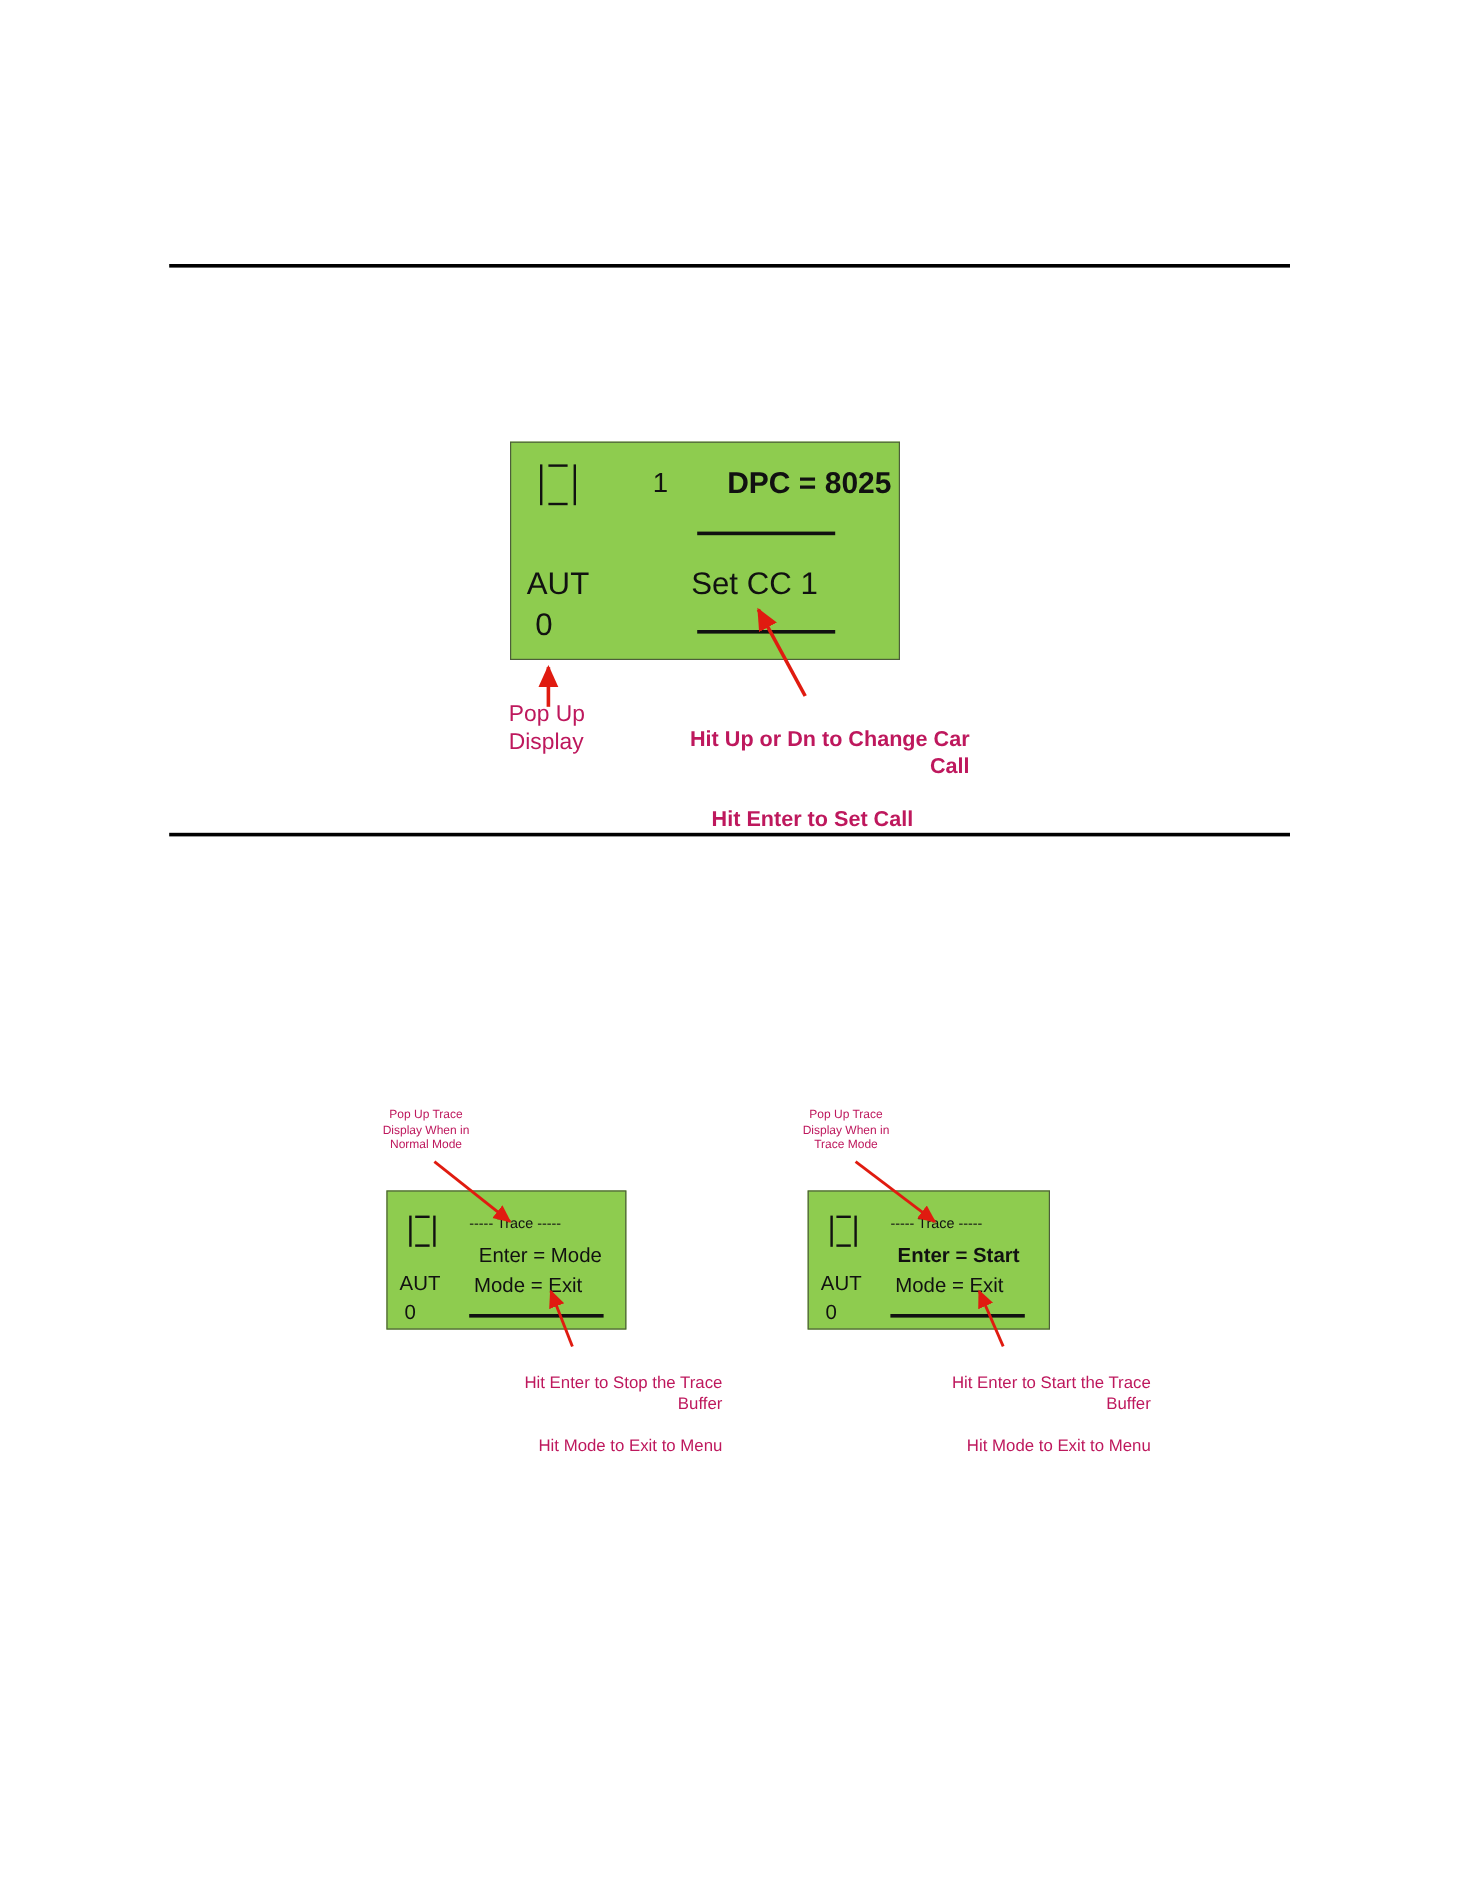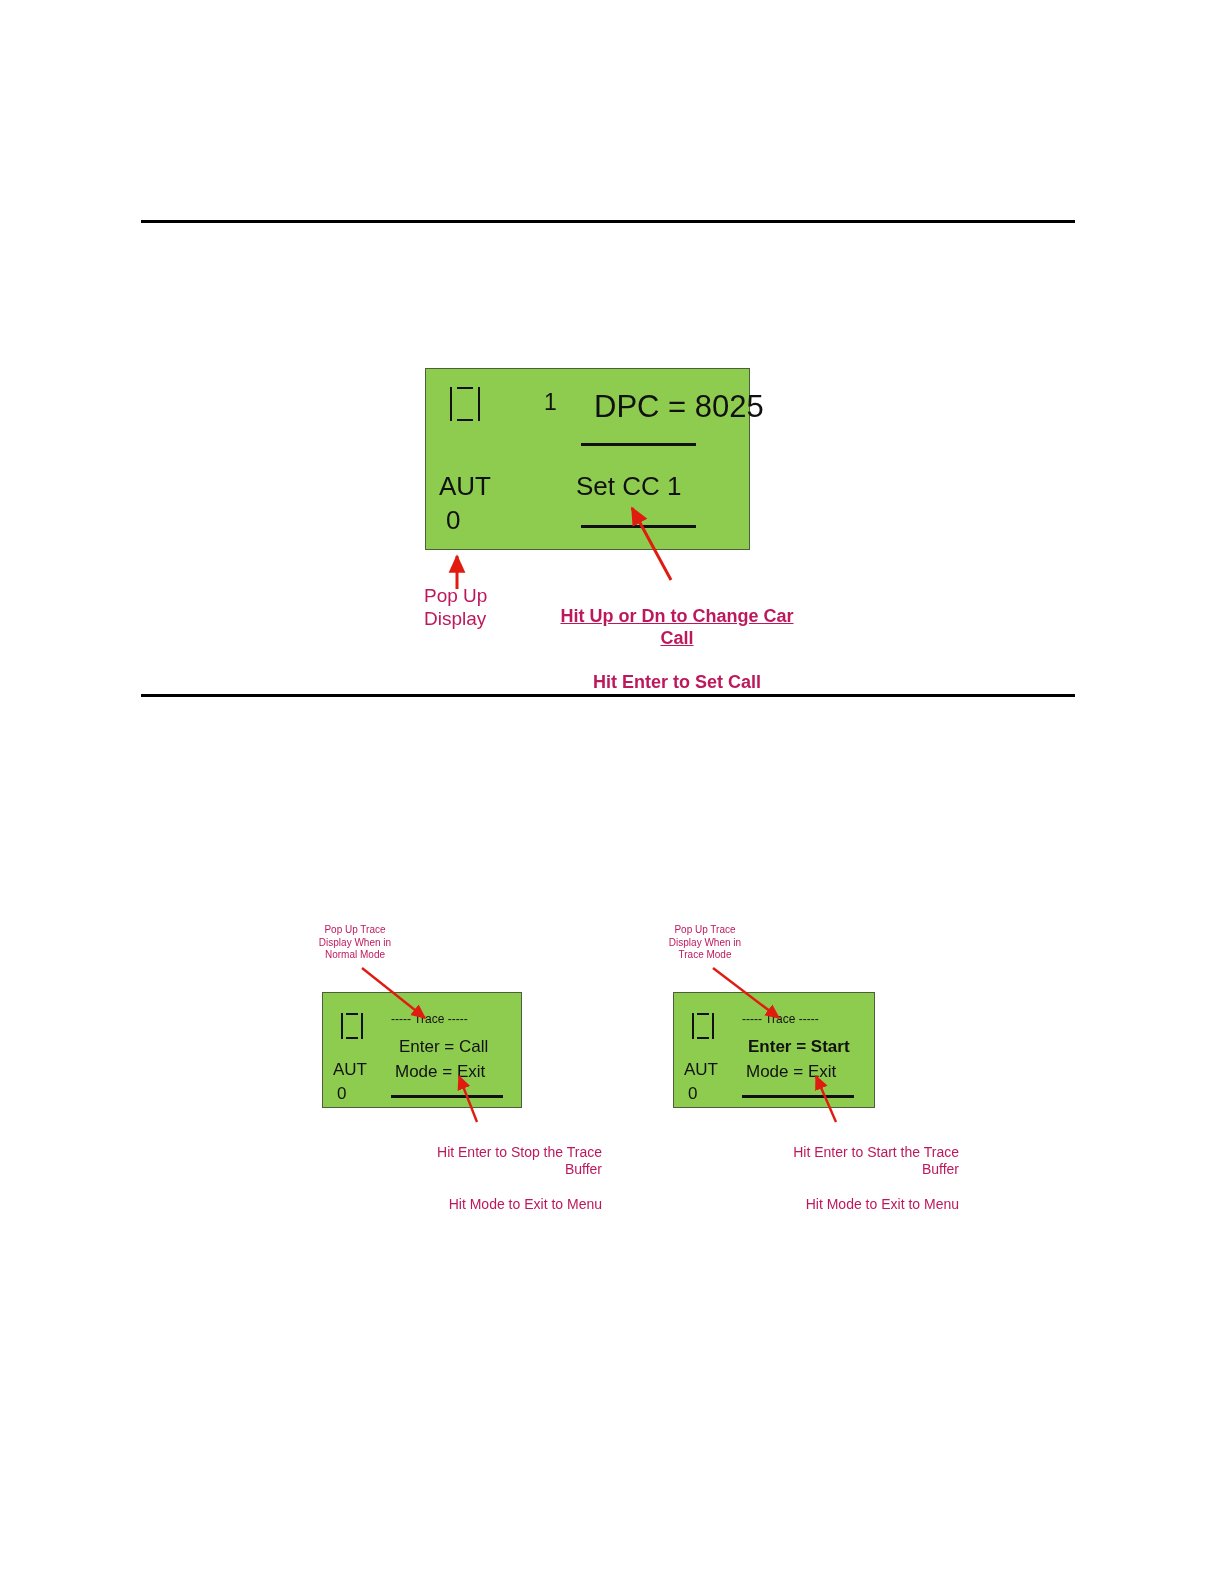--- a/index.html
+++ b/index.html
@@ -94,21 +94,21 @@
   
   .lcd-text {
     position: absolute;
     white-space: nowrap;
     color: #111111;
     line-height: 1;
   }
 
   
   .main-car-num  { left: 118px; top: 22px; font-size: 23px; }
-  .main-dpc      { left: 168px; top: 22px; font-size: 31px; }
+  .main-dpc      { left: 180px; top: 22px; font-size: 25px; font-weight: bold; }
   .main-aut      { left: 13px;  top: 104px; font-size: 26px; }
   .main-zero     { left: 20px;  top: 138px; font-size: 26px; }
   .main-setcc    { left: 150px; top: 104px; font-size: 26px; }
 
   
   .lcd-underline {
     position: absolute;
     height: 0;
     border-top: 3px solid #111111;
   }
@@ -145,21 +145,21 @@
     text-align: left;
   }
   .cap-hit-up-dn {
     left: 546px;
     top: 584px;
     width: 262px;
     font-size: 18px;
     font-weight: bold;
     text-align: center;
   }
-  .cap-hit-up-dn .l1 { text-align: center; text-decoration: underline; }
+  .cap-hit-up-dn .l1 { text-align: right; }
   .cap-hit-up-dn .l2 { text-align: center; }
 
   .cap-trace-head {
     font-size: 10px;
     text-align: center;
     line-height: 1.25;
   }
   .cap-trace-head.left  { left: 266px; top: 924px; width: 178px; }
   .cap-trace-head.right { left: 616px; top: 924px; width: 178px; }
 
@@ -225,21 +225,21 @@
 Normal Mode</div>
 
   <div class="lcd lcd-trace-left tr-left">
     <div class="car-icon icon-trace">
       <div class="cap-t"></div>
       <div class="side-l"></div>
       <div class="side-r"></div>
       <div class="cap-b"></div>
     </div>
     <div class="lcd-text tr-title">----- Trace -----</div>
-    <div class="lcd-text tr-line2">Enter = Call</div>
+    <div class="lcd-text tr-line2">Enter = Mode</div>
     <div class="lcd-text tr-line3">Mode = Exit</div>
     <div class="lcd-text tr-aut">AUT</div>
     <div class="lcd-text tr-zero">0</div>
     <div class="lcd-underline ul-trace"></div>
   </div>
 
   <div class="caption cap-trace-foot left">
     <div>Hit Enter to Stop the Trace Buffer</div>
     <div>Hit Mode to Exit to Menu</div>
   </div>

